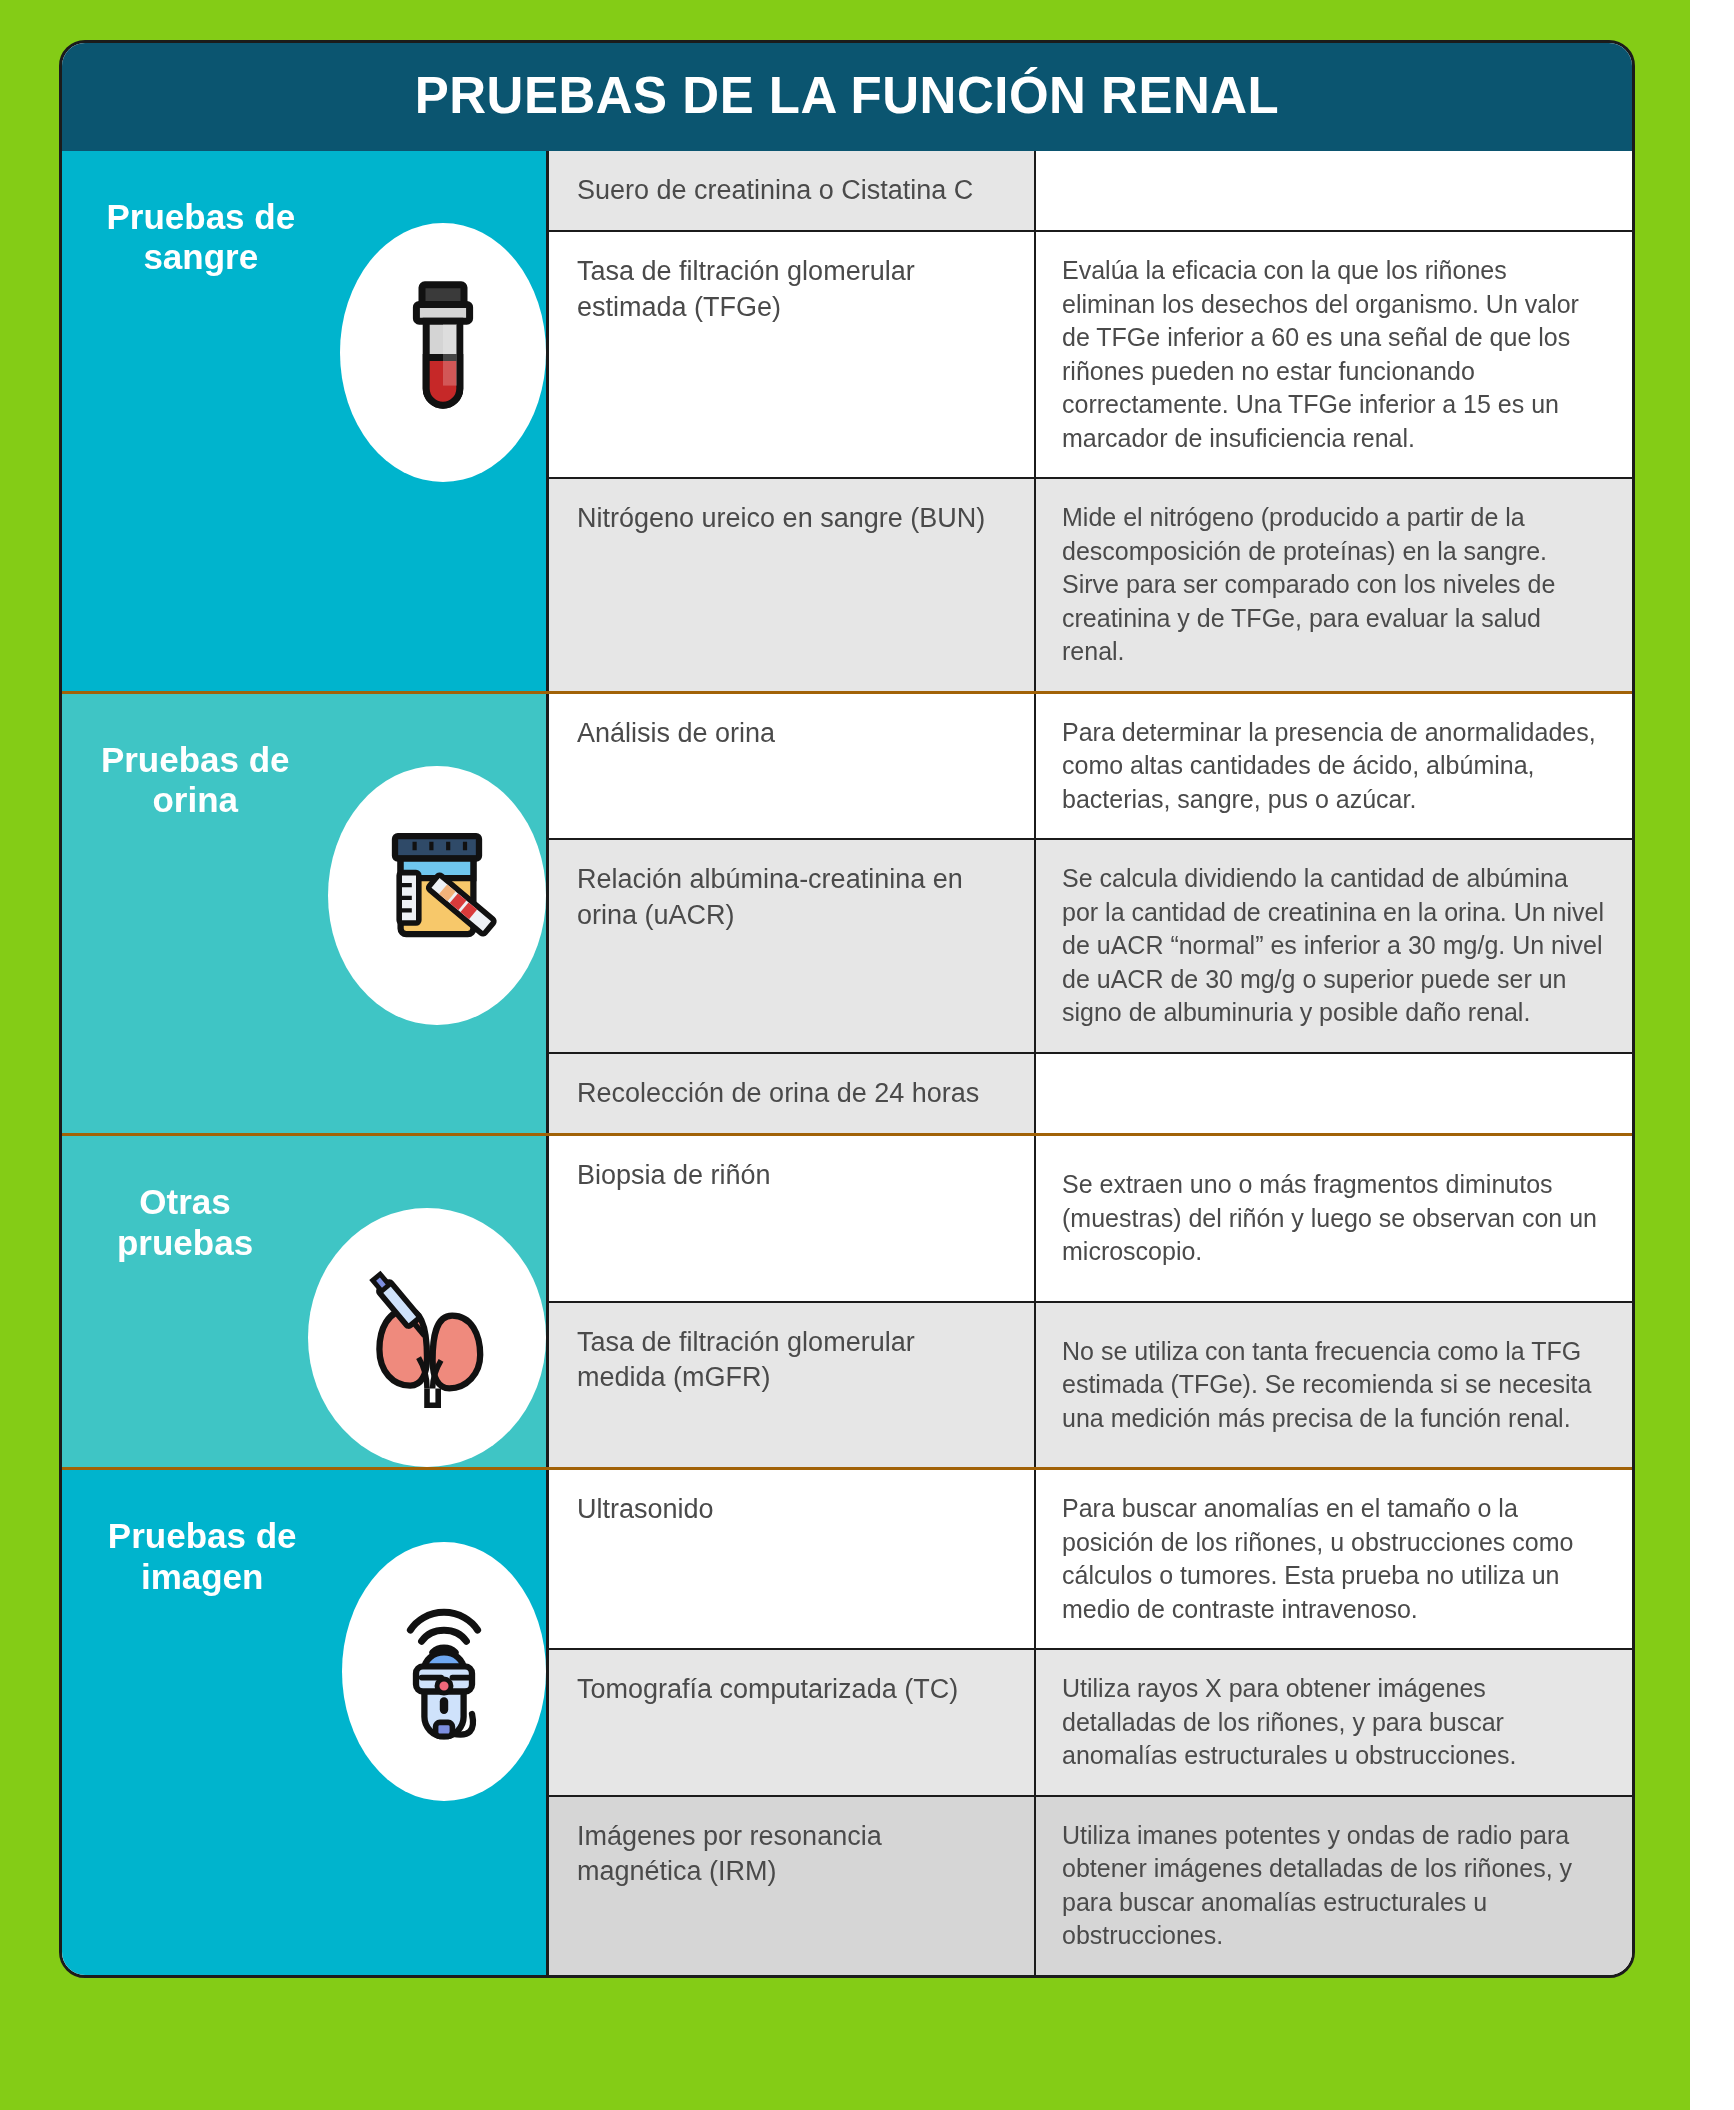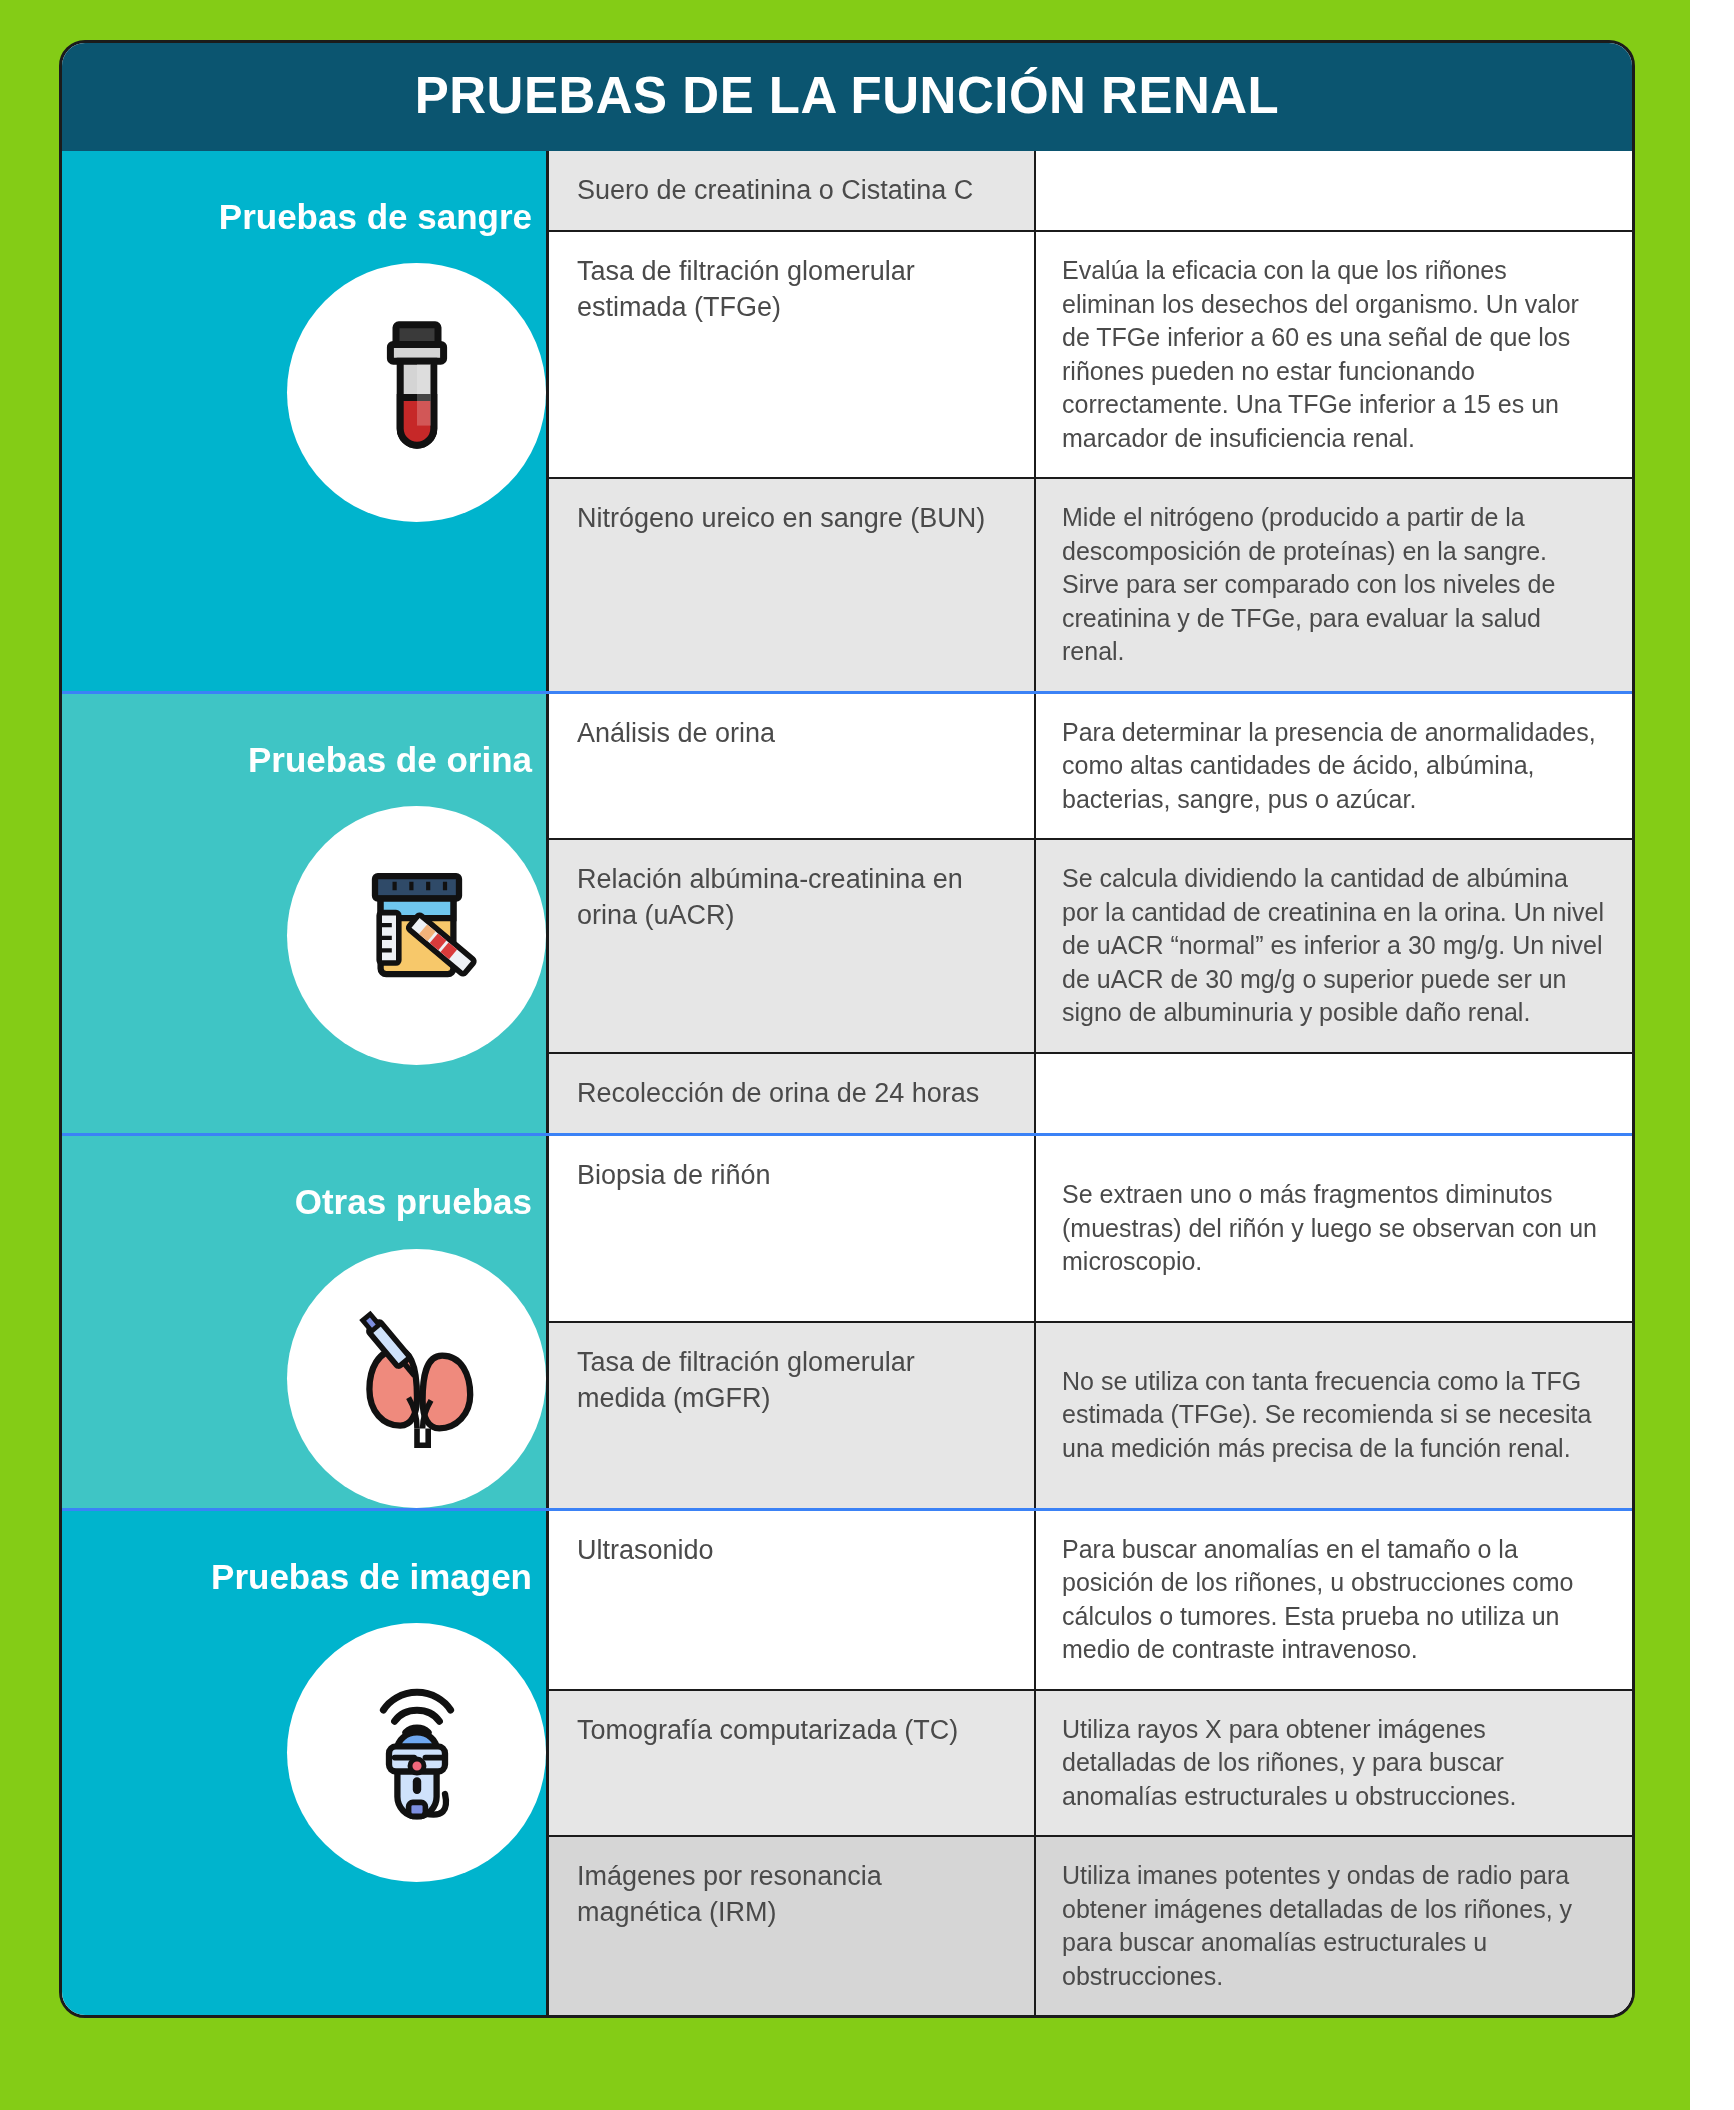--- a/index.html
+++ b/index.html
@@ -53,34 +53,34 @@
     line-height: 1.05;
   }
 
   .grid {
     display: flex;
     flex-direction: column;
   }
 
   .section {
     display: flex;
-    border-top: 3px solid #3b82f6;
+    border-top: 3px solid #a16207;
     align-items: stretch;
   }
   .section:first-child { border-top: none; }
 
   
   .cat {
     width: 487px;
     flex: 0 0 487px;
     position: relative;
     border-right: 3px solid #1b1b1b;
     display: flex;
-    flex-direction: column;
-    align-items: flex-end;
+    flex-direction: row;
+    align-items: flex-start;
     padding-top: 46px;
   }
 
   .cat-label {
     color: #ffffff;
     font-size: 35px;
     font-weight: bold;
     text-align: center;
     line-height: 1.15;
     padding: 0 14px;

